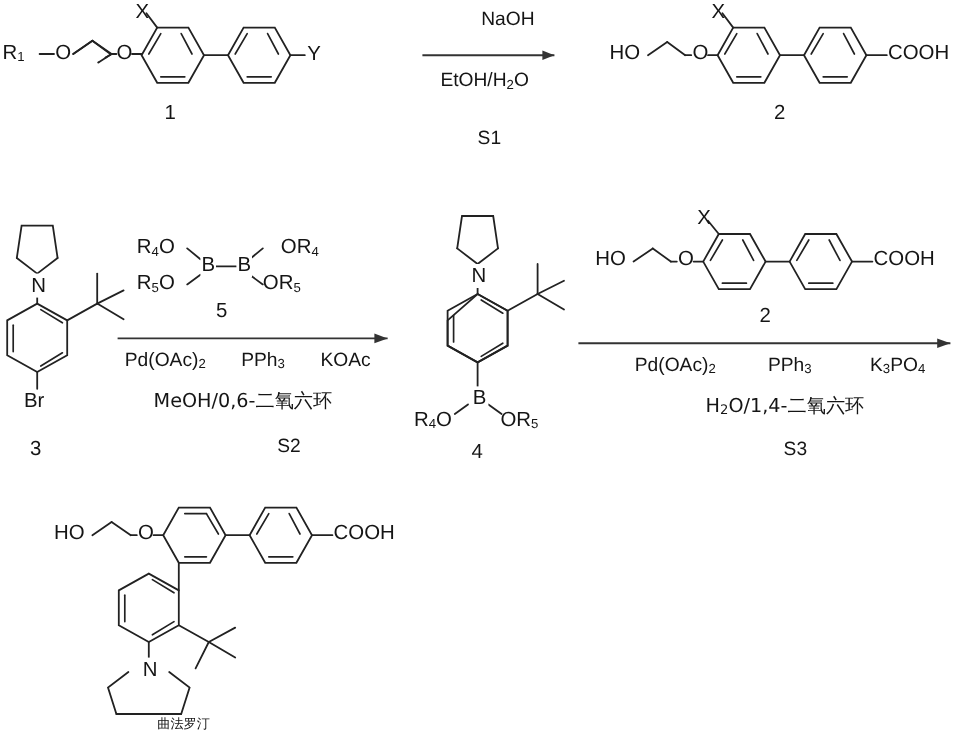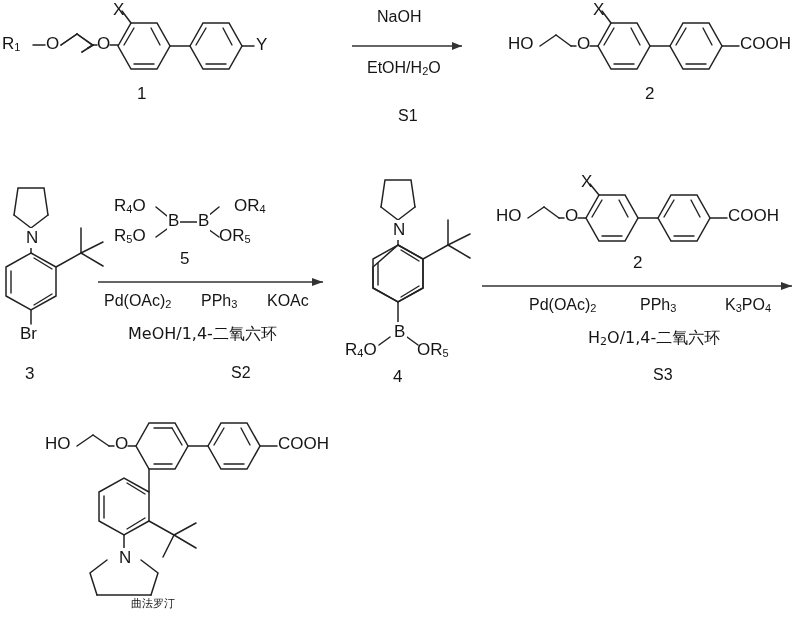--- a/index.html
+++ b/index.html
@@ -203,21 +203,21 @@
 
 </svg>
 
 <span class="lbl atom" style="left:2px;top:34px;"><span>R</span><span class="sub">1</span></span>
 <span class="lbl atom" style="left:46px;top:34px;">O</span>
 <span class="lbl atom" style="left:97px;top:34px;">O</span>
 <span class="lbl atom" style="left:113px;top:0px;">X</span>
 <span class="lbl atom" style="left:256px;top:35px;">Y</span>
 <span class="lbl cnum" style="left:137px;top:84px;">1</span>
 
-<span class="lbl cond" style="left:377px;top:8px;">NaOH</span>
+<span class="lbl cond" style="left:401px;top:8px;">NaOH</span>
 <span class="lbl cond" style="left:367px;top:59px;"><span>EtOH/H</span><span class="sub">2</span><span>O</span></span>
 <span class="lbl cond" style="left:398px;top:107px;">S1</span>
 
 <span class="lbl atom" style="left:508px;top:34px;">HO</span>
 <span class="lbl atom" style="left:577px;top:34px;">O</span>
 <span class="lbl atom" style="left:593px;top:0px;">X</span>
 <span class="lbl atom" style="left:740px;top:34px;">COOH</span>
 <span class="lbl cnum" style="left:645px;top:84px;">2</span>
 
 <span class="lbl atom" style="left:24px;top:228px;background:#fff;padding:0 2px;">N</span>
@@ -228,21 +228,21 @@
 <span class="lbl atom" style="left:114px;top:226px;text-align:center;">R<span class="sub">5</span>O</span>
 <span class="lbl atom" style="left:167px;top:211px;background:#fff;padding:0 1px;">B</span>
 <span class="lbl atom" style="left:197px;top:211px;background:#fff;padding:0 1px;">B</span>
 <span class="lbl atom" style="left:219px;top:196px;margin-left:15px;">OR<span class="sub">4</span></span>
 <span class="lbl atom" style="left:219px;top:226px;">OR<span class="sub">5</span></span>
 <span class="lbl cnum" style="left:180px;top:249px;">5</span>
 
 <span class="lbl cond" style="left:104px;top:292px;"><span>Pd(OAc)</span><span class="sub">2</span></span>
 <span class="lbl cond" style="left:201px;top:292px;"><span>PPh</span><span class="sub">3</span></span>
 <span class="lbl cond" style="left:267px;top:292px;">KOAc</span>
-<span class="lbl cjk" style="left:128px;top:324px;">MeOH/1,4-二氧六环</span>
+<span class="lbl cjk" style="left:128px;top:324px;">MeOH/0,6-二氧六环</span>
 <span class="lbl cond" style="left:191px;top:364px;margin-left:40px;">S2</span>
 
 <span class="lbl atom" style="left:391px;top:220px;background:#fff;padding:0 2px;">N</span>
 <span class="lbl atom" style="left:392px;top:322px;background:#fff;padding:0 2px;">B</span>
 <span class="lbl atom" style="left:345px;top:340px;">R<span class="sub">4</span>O</span>
 <span class="lbl atom" style="left:417px;top:340px;">OR<span class="sub">5</span></span>
 <span class="lbl cnum" style="left:393px;top:367px;">4</span>
 
 <span class="lbl atom" style="left:496px;top:206px;">HO</span>
 <span class="lbl atom" style="left:565px;top:206px;">O</span>

